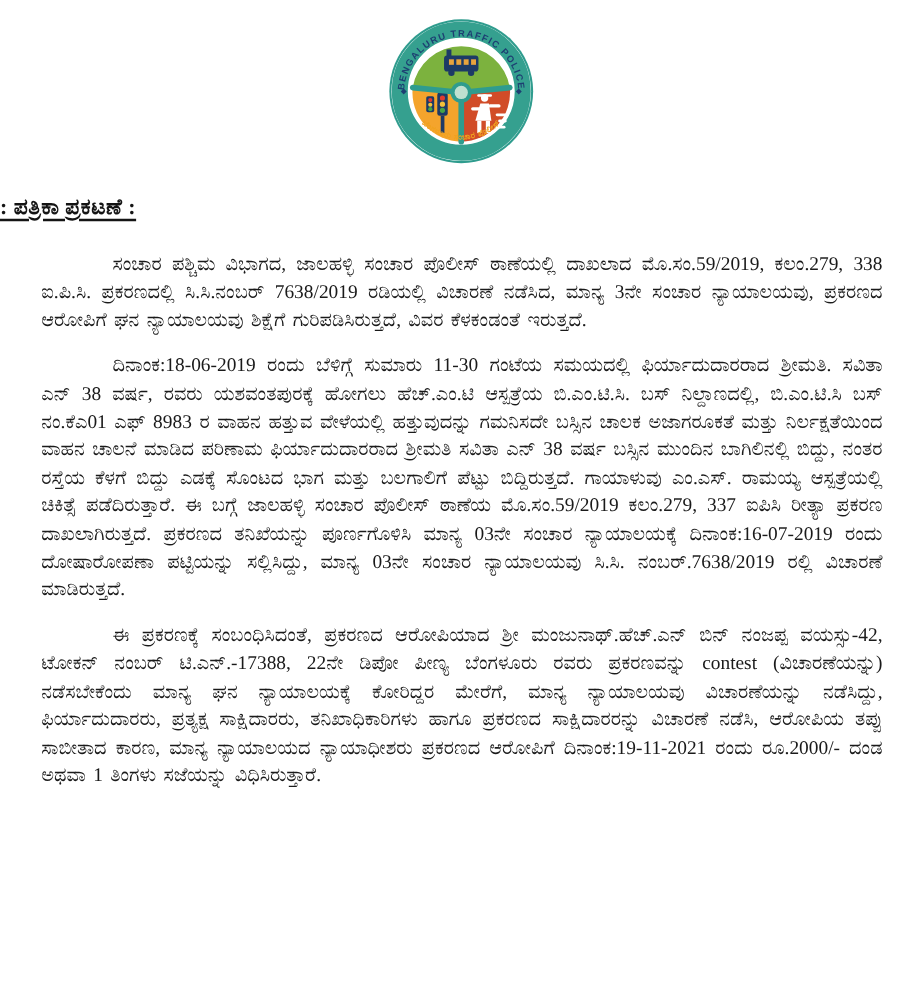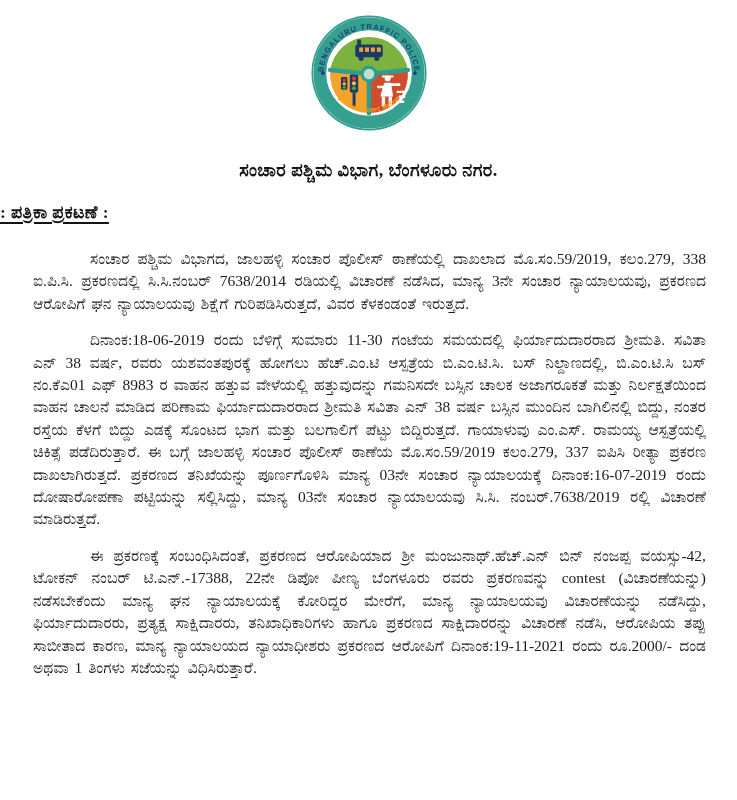--- a/index.html
+++ b/index.html
@@ -138,23 +138,22 @@
       </defs>
       <text class="arc-top-text" fill="#1d3f72">
         <textPath href="#arcTop" startOffset="50%" text-anchor="middle">BENGALURU TRAFFIC POLICE</textPath>
       </text>
       <text class="arc-bottom-text" fill="#f0a21e">
         <textPath href="#arcBottom" startOffset="50%" text-anchor="middle">ಬೆಂಗಳೂರು ಸಂಚಾರ ಪೊಲೀಸ್</textPath>
       </text>
     </svg>
   </div>
 
-  <h1 class="doc-title">ಸಂಚಾರ ಪಶ್ಚಿಮ ವಿಭಾಗ, ಬೆಂಗಳೂರು ನಗರ.</h1>
 
   <h2 class="doc-subtitle"><span>: ಪತ್ರಿಕಾ ಪ್ರಕಟಣೆ :</span></h2>
 
   <div class="content">
-    <p class="para">ಸಂಚಾರ ಪಶ್ಚಿಮ ವಿಭಾಗದ, ಜಾಲಹಳ್ಳಿ ಸಂಚಾರ ಪೊಲೀಸ್ ಠಾಣೆಯಲ್ಲಿ ದಾಖಲಾದ ಮೊ.ಸಂ.59/2019, ಕಲಂ.279, 338 ಐ.ಪಿ.ಸಿ. ಪ್ರಕರಣದಲ್ಲಿ ಸಿ.ಸಿ.ನಂಬರ್ 7638/2014 ರಡಿಯಲ್ಲಿ ವಿಚಾರಣೆ ನಡೆಸಿದ, ಮಾನ್ಯ 3ನೇ ಸಂಚಾರ ನ್ಯಾಯಾಲಯವು, ಪ್ರಕರಣದ ಆರೋಪಿಗೆ ಘನ ನ್ಯಾಯಾಲಯವು ಶಿಕ್ಷೆಗೆ ಗುರಿಪಡಿಸಿರುತ್ತದೆ, ವಿವರ ಕೆಳಕಂಡಂತೆ ಇರುತ್ತದೆ.</p>
+    <p class="para">ಸಂಚಾರ ಪಶ್ಚಿಮ ವಿಭಾಗದ, ಜಾಲಹಳ್ಳಿ ಸಂಚಾರ ಪೊಲೀಸ್ ಠಾಣೆಯಲ್ಲಿ ದಾಖಲಾದ ಮೊ.ಸಂ.59/2019, ಕಲಂ.279, 338 ಐ.ಪಿ.ಸಿ. ಪ್ರಕರಣದಲ್ಲಿ ಸಿ.ಸಿ.ನಂಬರ್ 7638/2019 ರಡಿಯಲ್ಲಿ ವಿಚಾರಣೆ ನಡೆಸಿದ, ಮಾನ್ಯ 3ನೇ ಸಂಚಾರ ನ್ಯಾಯಾಲಯವು, ಪ್ರಕರಣದ ಆರೋಪಿಗೆ ಘನ ನ್ಯಾಯಾಲಯವು ಶಿಕ್ಷೆಗೆ ಗುರಿಪಡಿಸಿರುತ್ತದೆ, ವಿವರ ಕೆಳಕಂಡಂತೆ ಇರುತ್ತದೆ.</p>
     <p class="para">ದಿನಾಂಕ:18-06-2019 ರಂದು ಬೆಳಿಗ್ಗೆ ಸುಮಾರು 11-30 ಗಂಟೆಯ ಸಮಯದಲ್ಲಿ ಫಿರ್ಯಾದುದಾರರಾದ ಶ್ರೀಮತಿ. ಸವಿತಾ ಎನ್ 38 ವರ್ಷ, ರವರು ಯಶವಂತಪುರಕ್ಕೆ ಹೋಗಲು ಹೆಚ್.ಎಂ.ಟಿ ಆಸ್ಪತ್ರೆಯ ಬಿ.ಎಂ.ಟಿ.ಸಿ. ಬಸ್ ನಿಲ್ದಾಣದಲ್ಲಿ, ಬಿ.ಎಂ.ಟಿ.ಸಿ ಬಸ್ ನಂ.ಕೆಎ01 ಎಫ್ 8983 ರ ವಾಹನ ಹತ್ತುವ ವೇಳೆಯಲ್ಲಿ ಹತ್ತುವುದನ್ನು ಗಮನಿಸದೇ ಬಸ್ಸಿನ ಚಾಲಕ ಅಜಾಗರೂಕತೆ ಮತ್ತು ನಿರ್ಲಕ್ಷತೆಯಿಂದ ವಾಹನ ಚಾಲನೆ ಮಾಡಿದ ಪರಿಣಾಮ ಫಿರ್ಯಾದುದಾರರಾದ ಶ್ರೀಮತಿ ಸವಿತಾ ಎನ್ 38 ವರ್ಷ ಬಸ್ಸಿನ ಮುಂದಿನ ಬಾಗಿಲಿನಲ್ಲಿ ಬಿದ್ದು, ನಂತರ ರಸ್ತೆಯ ಕೆಳಗೆ ಬಿದ್ದು ಎಡಕ್ಕೆ ಸೊಂಟದ ಭಾಗ ಮತ್ತು ಬಲಗಾಲಿಗೆ ಪೆಟ್ಟು ಬಿದ್ದಿರುತ್ತದೆ. ಗಾಯಾಳುವು ಎಂ.ಎಸ್. ರಾಮಯ್ಯ ಆಸ್ಪತ್ರೆಯಲ್ಲಿ ಚಿಕಿತ್ಸೆ ಪಡೆದಿರುತ್ತಾರೆ. ಈ ಬಗ್ಗೆ ಜಾಲಹಳ್ಳಿ ಸಂಚಾರ ಪೊಲೀಸ್ ಠಾಣೆಯ ಮೊ.ಸಂ.59/2019 ಕಲಂ.279, 337 ಐಪಿಸಿ ರೀತ್ಯಾ ಪ್ರಕರಣ ದಾಖಲಾಗಿರುತ್ತದೆ. ಪ್ರಕರಣದ ತನಿಖೆಯನ್ನು ಪೂರ್ಣಗೊಳಿಸಿ ಮಾನ್ಯ 03ನೇ ಸಂಚಾರ ನ್ಯಾಯಾಲಯಕ್ಕೆ ದಿನಾಂಕ:16-07-2019 ರಂದು ದೋಷಾರೋಪಣಾ ಪಟ್ಟಿಯನ್ನು ಸಲ್ಲಿಸಿದ್ದು, ಮಾನ್ಯ 03ನೇ ಸಂಚಾರ ನ್ಯಾಯಾಲಯವು ಸಿ.ಸಿ. ನಂಬರ್.7638/2019 ರಲ್ಲಿ ವಿಚಾರಣೆ ಮಾಡಿರುತ್ತದೆ.</p>
     <p class="para">ಈ ಪ್ರಕರಣಕ್ಕೆ ಸಂಬಂಧಿಸಿದಂತೆ, ಪ್ರಕರಣದ ಆರೋಪಿಯಾದ ಶ್ರೀ ಮಂಜುನಾಥ್.ಹೆಚ್.ಎನ್ ಬಿನ್ ನಂಜಪ್ಪ ವಯಸ್ಸು-42, ಟೋಕನ್ ನಂಬರ್ ಟಿ.ಎನ್.-17388, 22ನೇ ಡಿಪೋ ಪೀಣ್ಯ ಬೆಂಗಳೂರು ರವರು ಪ್ರಕರಣವನ್ನು contest (ವಿಚಾರಣೆಯನ್ನು) ನಡೆಸಬೇಕೆಂದು ಮಾನ್ಯ ಘನ ನ್ಯಾಯಾಲಯಕ್ಕೆ ಕೋರಿದ್ದರ ಮೇರೆಗೆ, ಮಾನ್ಯ ನ್ಯಾಯಾಲಯವು ವಿಚಾರಣೆಯನ್ನು ನಡೆಸಿದ್ದು, ಫಿರ್ಯಾದುದಾರರು, ಪ್ರತ್ಯಕ್ಷ ಸಾಕ್ಷಿದಾರರು, ತನಿಖಾಧಿಕಾರಿಗಳು ಹಾಗೂ ಪ್ರಕರಣದ ಸಾಕ್ಷಿದಾರರನ್ನು ವಿಚಾರಣೆ ನಡೆಸಿ, ಆರೋಪಿಯ ತಪ್ಪು ಸಾಬೀತಾದ ಕಾರಣ, ಮಾನ್ಯ ನ್ಯಾಯಾಲಯದ ನ್ಯಾಯಾಧೀಶರು ಪ್ರಕರಣದ ಆರೋಪಿಗೆ ದಿನಾಂಕ:19-11-2021 ರಂದು ರೂ.2000/- ದಂಡ ಅಥವಾ 1 ತಿಂಗಳು ಸಜೆಯನ್ನು ವಿಧಿಸಿರುತ್ತಾರೆ.</p>
   </div>
 
 </div>
 
 </body></html>

